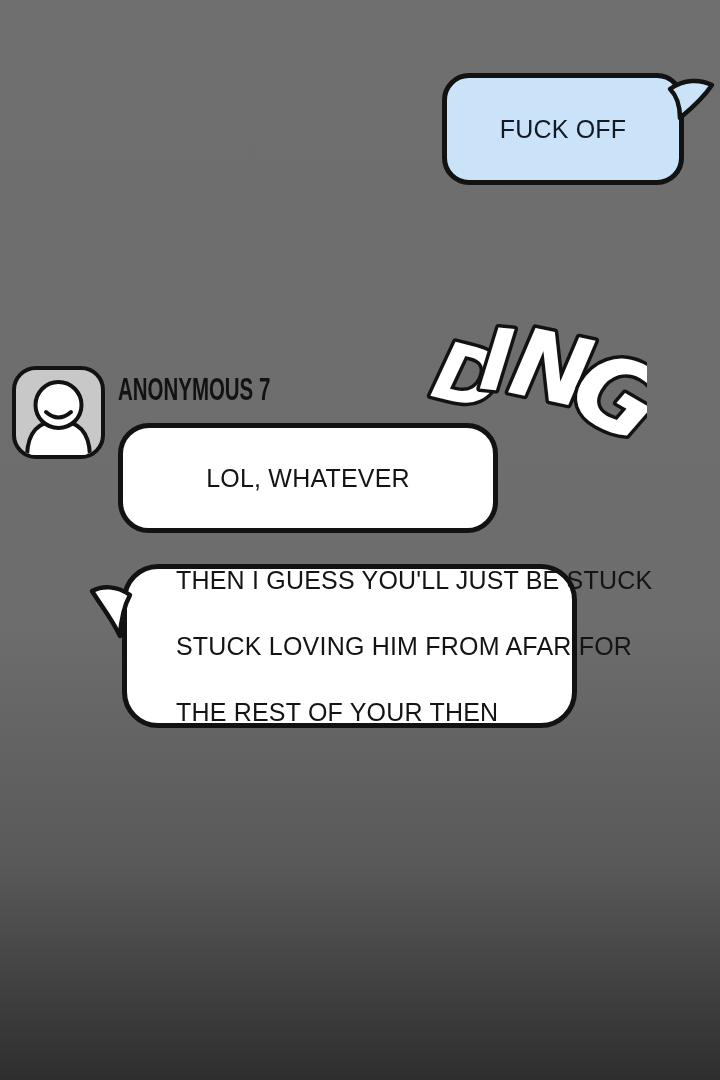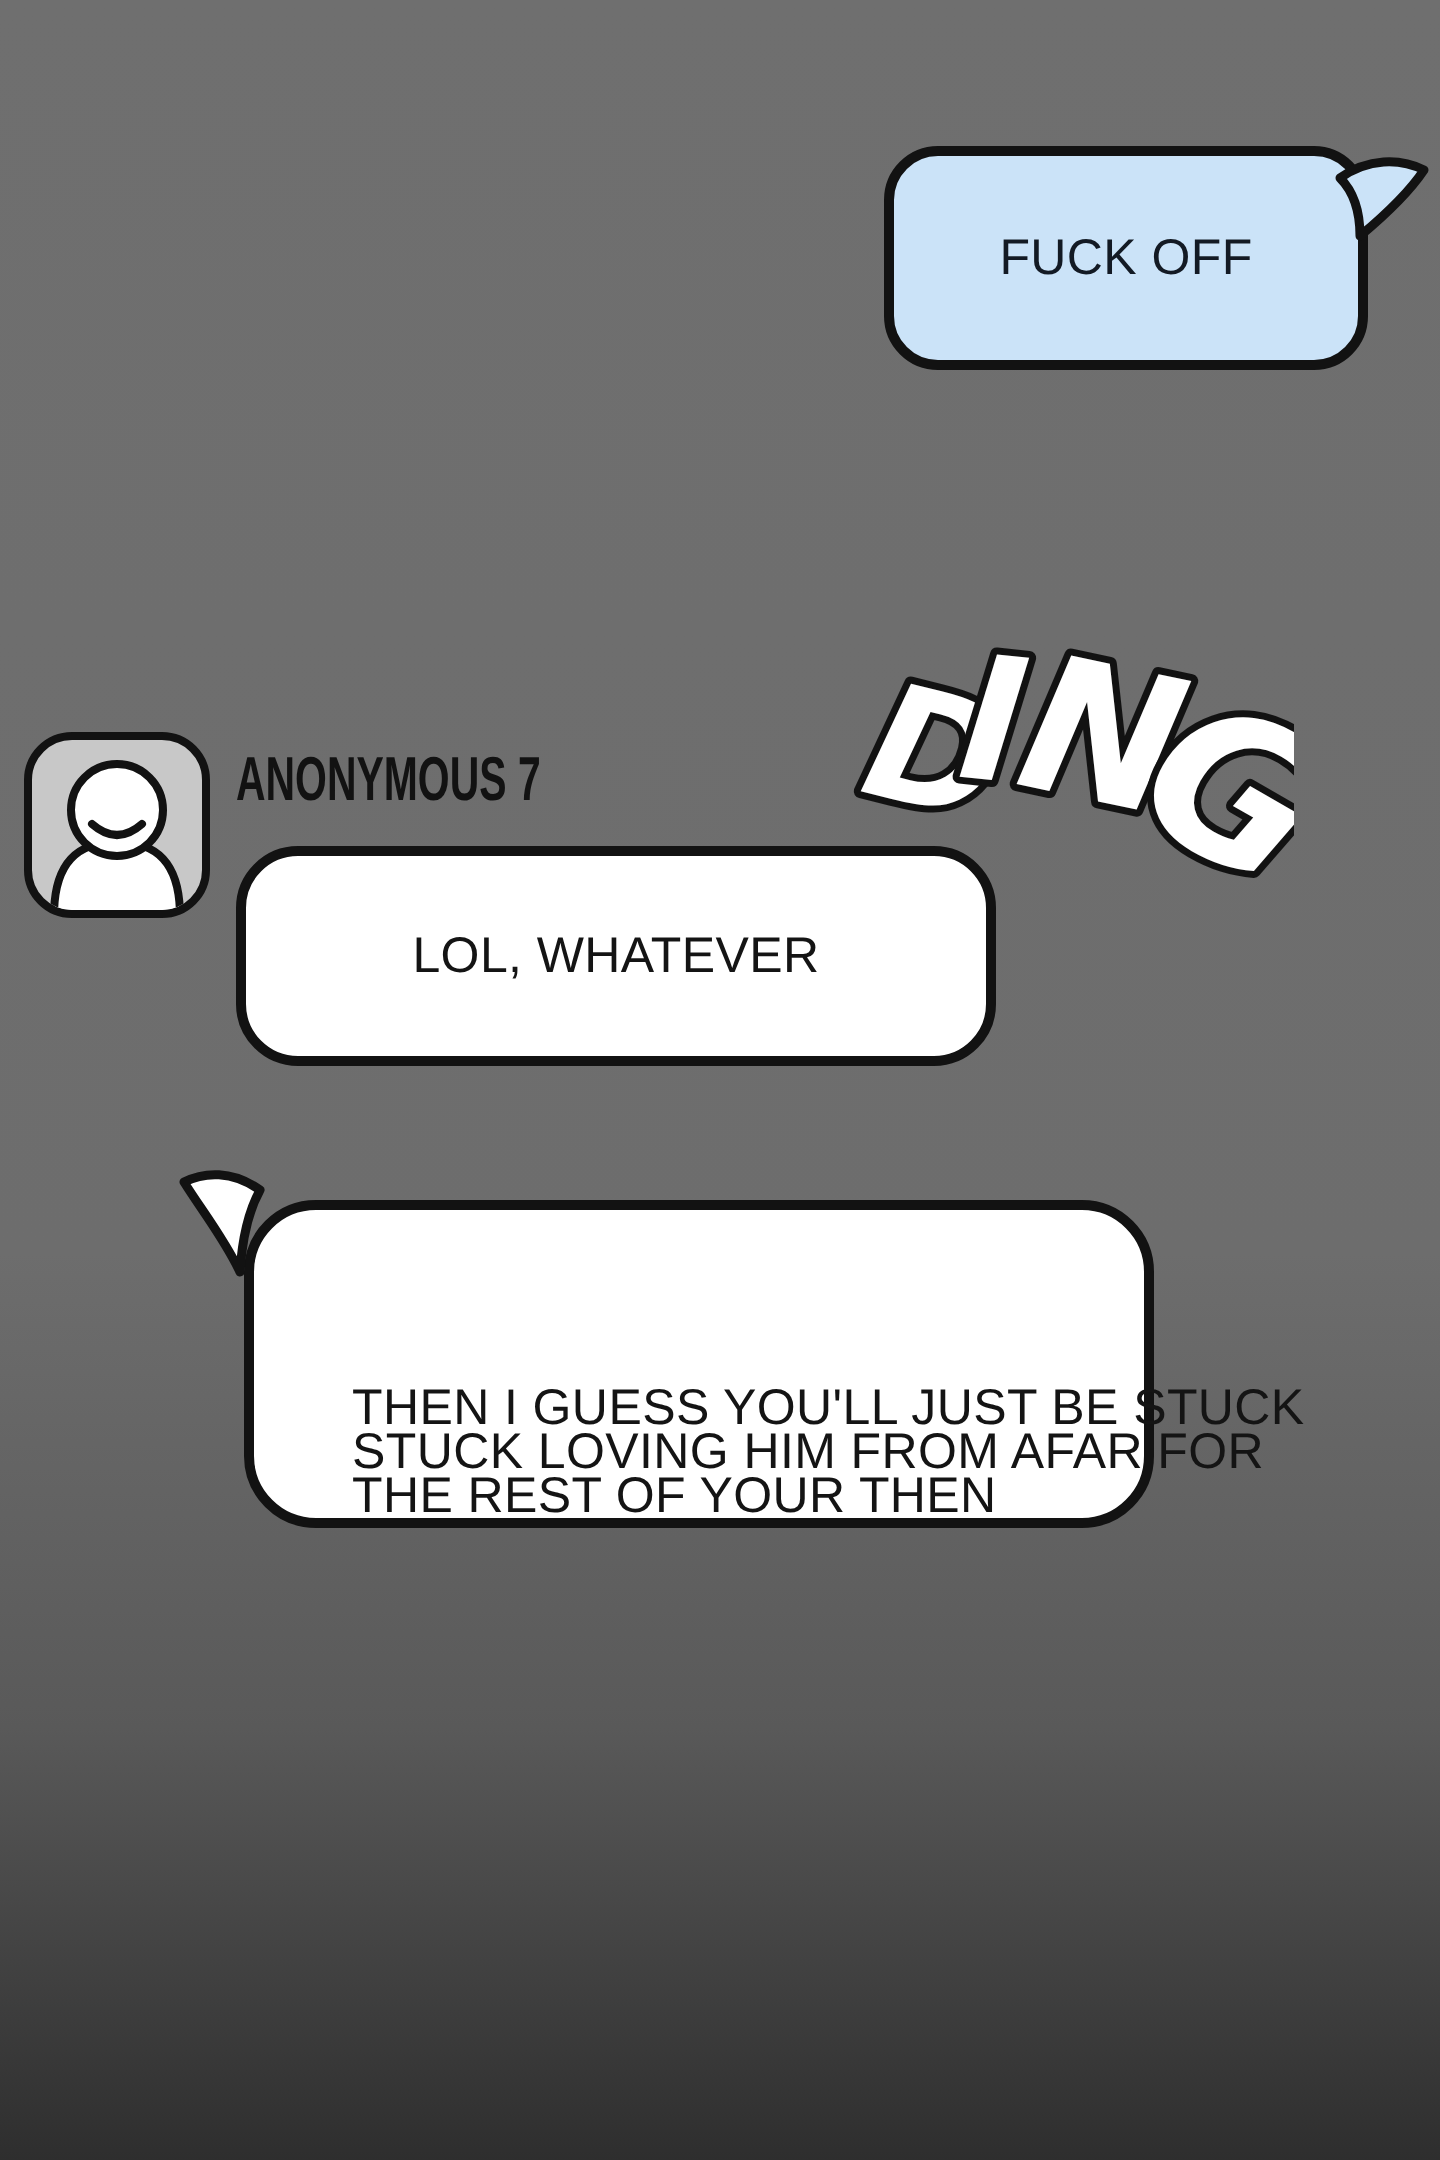--- a/index.html
+++ b/index.html
@@ -19,22 +19,22 @@
     color:var(--text); font-size:25px; letter-spacing:.2px;
   }
   .bubble-out{
     left:442px; top:73px; width:242px; height:112px;
     border-radius:27px; background:var(--bubble-blue); color:#131a24;
   }
   .bubble-in1{
     left:118px; top:423px; width:380px; height:110px; border-radius:31px;
   }
   .bubble-in2{
-    left:122px; top:600px; width:455px; height:164px; border-radius:36px;
-    flex-direction:column; align-items:flex-start; justify-content:flex-end;
+    left:122px; top:564px; width:455px; height:164px; border-radius:36px;
+    flex-direction:column; align-items:flex-start; justify-content:space-between;
     padding:0 22px 0 49px;
   }
   .bubble-in2 .line{line-height:22px; white-space:nowrap;}
   .tail{position:absolute;}
   .tail-right{left:664px; top:76px;}
   .tail-left{left:88px; top:582px;}
   .avatar{
     position:absolute; left:12px; top:366px; width:93px; height:93px;
     box-sizing:border-box; background:var(--avatar-bg);
     border:4px solid var(--ink); border-radius:24px; overflow:hidden;

